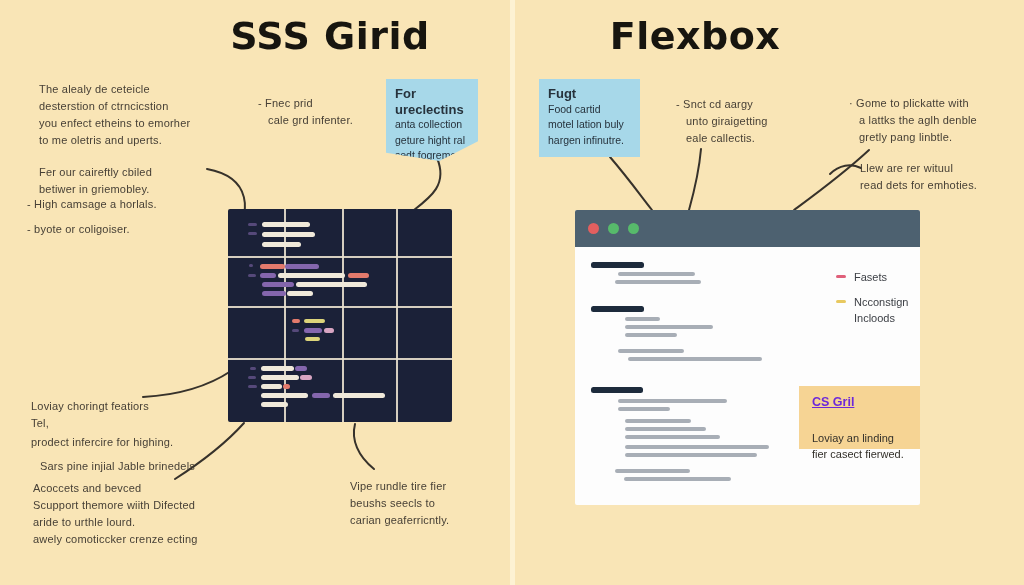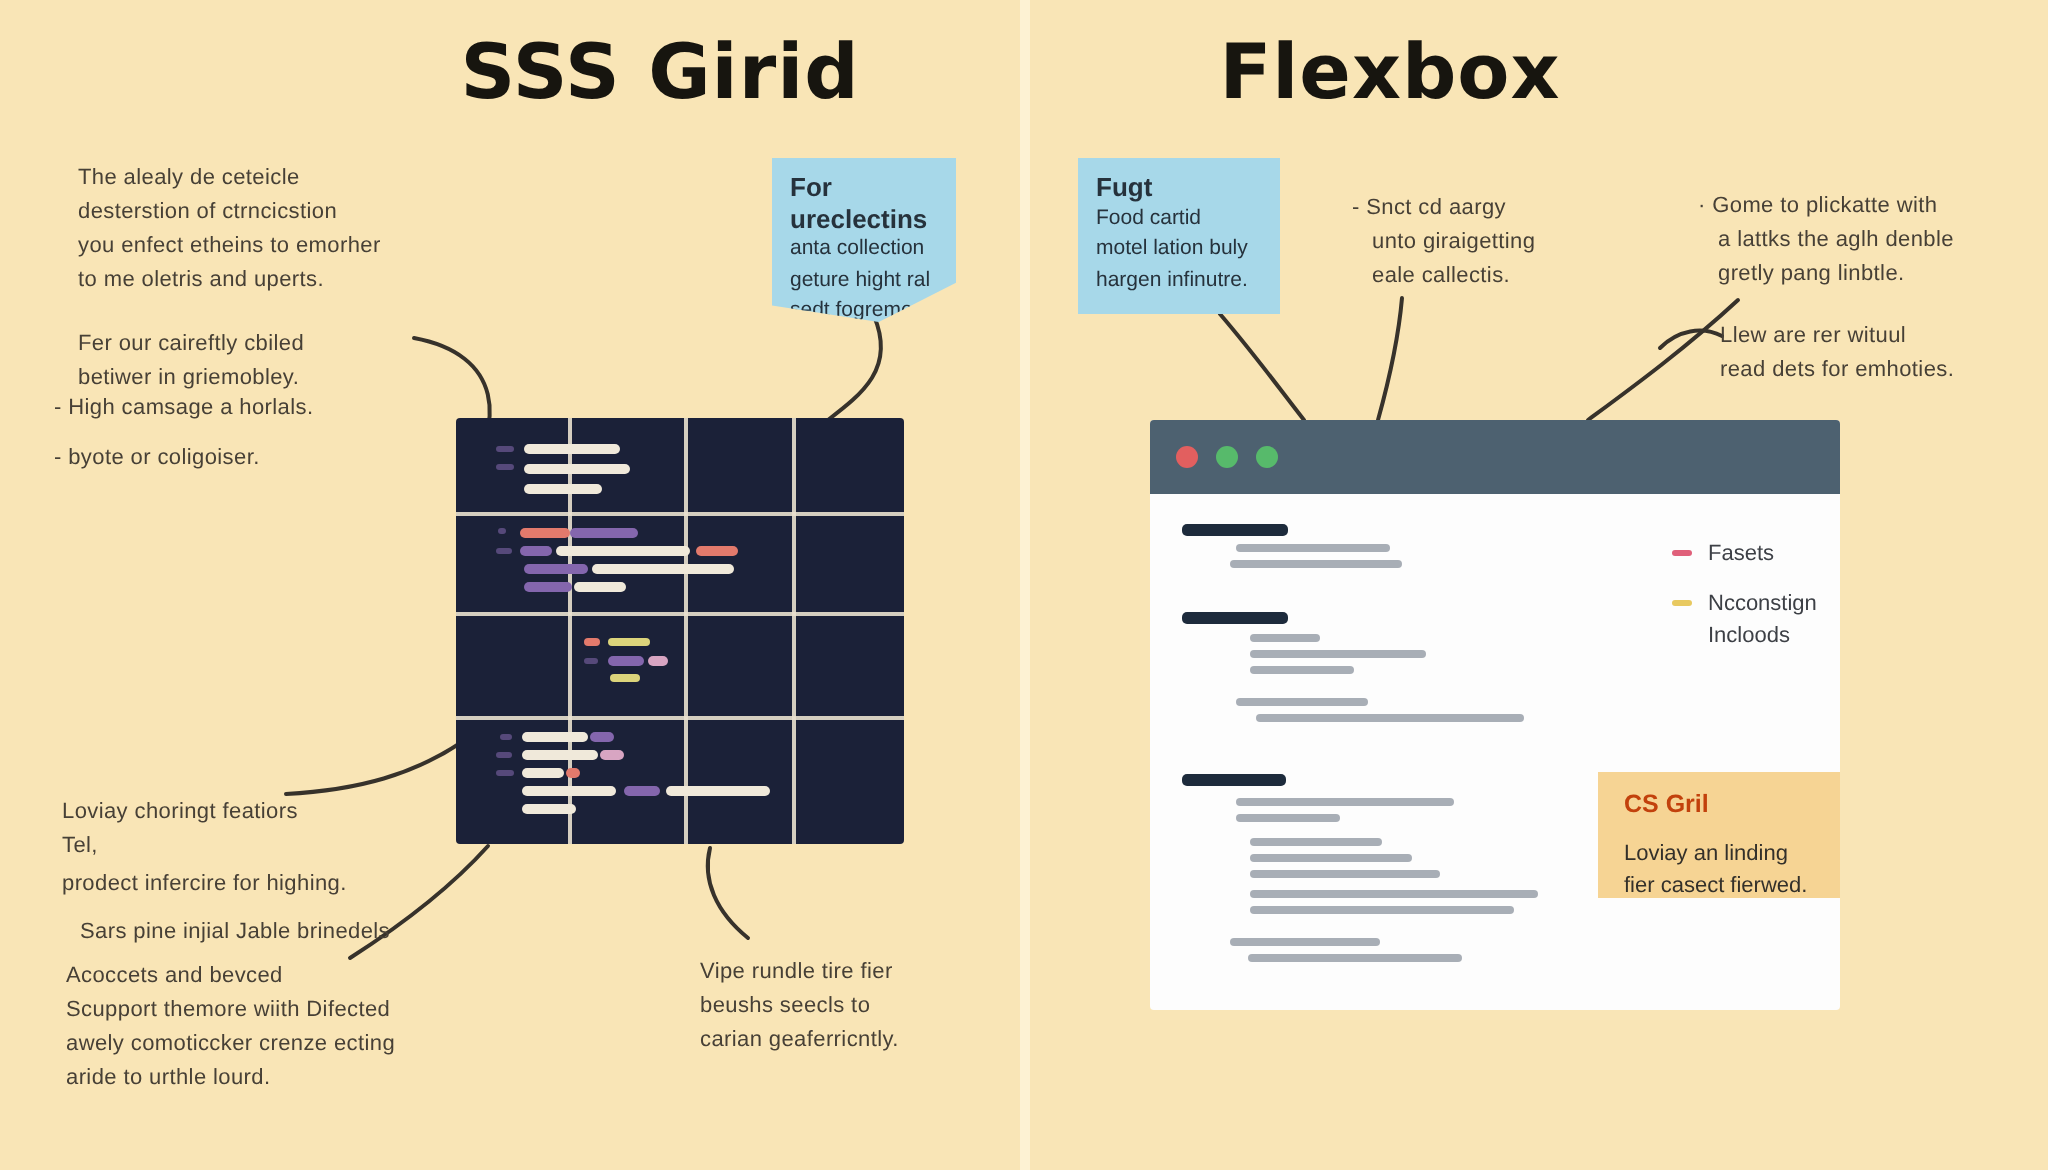--- a/index.html
+++ b/index.html
@@ -21,21 +21,21 @@
   .hline{position:absolute;left:0;height:2px;width:100%;opacity:.9}
   .seg{position:absolute;border-radius:2.5px}
   .browser{position:absolute;left:575px;top:210px;width:345px;height:295px;border-radius:2px;background:var(--win-bg,#fdfdfd)}
   .browser-bar{position:absolute;left:0;top:0;width:100%;height:37px;background:var(--bar,#4d6170);border-radius:2px 2px 0 0}
   .dot{position:absolute;top:13px;width:11px;height:11px;border-radius:50%}
   .browser-body{position:absolute;left:0;top:37px;width:345px;height:258px}
   .legend-item{position:absolute;display:flex;gap:8px;font-size:11px;line-height:16px;color:#3d4046}
   .dash{width:10px;height:3px;border-radius:2px;margin-top:6px;flex:0 0 auto}
   .card{position:absolute;left:799px;top:386px;width:121px;height:63px;padding:8px 8px 0 13px;
     box-sizing:border-box;font-size:11px;line-height:16px;color:#33302a;background:var(--card,#f6d494)}
-  .card-title{font-weight:bold;font-size:12.5px;margin-bottom:9px;color:#c2410c}
+  .card-title{font-weight:bold;font-size:12.5px;text-decoration:underline;margin-bottom:20px;color:#6d28d9}
   .connectors{position:absolute;left:0;top:0;width:1024px;height:585px;pointer-events:none}
   .connectors path{stroke:#37322b;stroke-width:2;fill:none;stroke-linecap:round}
 </style>
 </head>
 <body>
 
 <div class="canvas" style="--bg: #f9e5b6; --divider: #fdf2d3; --card: #f6d494; --grid-bg: #1b2138; --bar: #4d6170; --win-bg: #fdfdfd;">
 
   <div class="divider"></div>
 
@@ -62,39 +62,43 @@
   <div class="txt" style="left:39px;top:81px">
     <div>The alealy de ceteicle</div>
     <div>desterstion of ctrncicstion</div>
     <div>you enfect etheins to emorher</div>
     <div>to me oletris and uperts.</div>
   </div>
 
   <div class="txt" style="left:27px;top:196px">- High camsage a horlals.</div>
   <div class="txt" style="left:27px;top:221px">- byote or coligoiser.</div>
 
+  <div class="txt" style="left:258px;top:95px">
+    <div>- Fnec prid</div>
+    <div class="ind">cale grd infenter.</div>
+  </div>
 
   <div class="sticky sticky-l" style="background: rgb(167, 216, 233);">
     <div class="sticky-title">For ureclectins</div>
     <div>anta collection</div>
     <div>geture hight ral</div>
     <div>sedt fogremes.</div>
   </div>
 
   <div class="txt" style="left:31px;top:398px">
     <div>Loviay choringt featiors</div>
     <div>Tel,</div>
   </div>
   <div class="txt" style="left:31px;top:434px">prodect infercire for highing.</div>
   <div class="txt" style="left:40px;top:458px">Sars pine injial Jable brinedels</div>
   <div class="txt" style="left:33px;top:480px">
     <div>Acoccets and bevced</div>
     <div>Scupport themore wiith Difected</div>
+    <div>aride to urthle lourd.</div>
     <div>awely comoticcker crenze ecting</div>
-    <div>aride to urthle lourd.</div>
   </div>
   <div class="txt" style="left:350px;top:478px">
     <div>Vipe rundle tire fier</div>
     <div>beushs seecls to</div>
     <div>carian geaferricntly.</div>
   </div>
 
   <div class="code-grid" id="code-grid">
       <div class="vline" style="left: 56px; background: rgb(234, 225, 207);"></div>
       <div class="vline" style="left: 114px; background: rgb(234, 225, 207);"></div>

